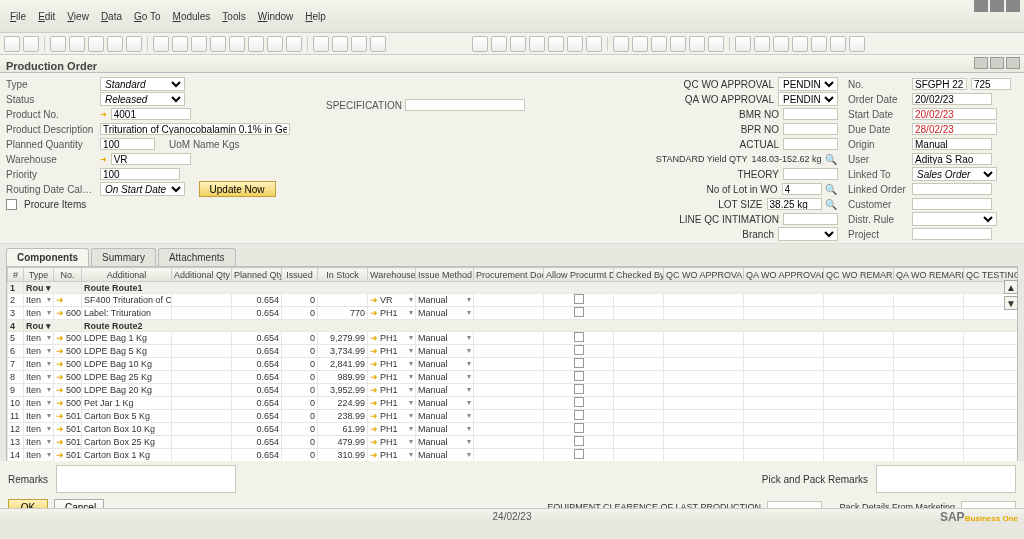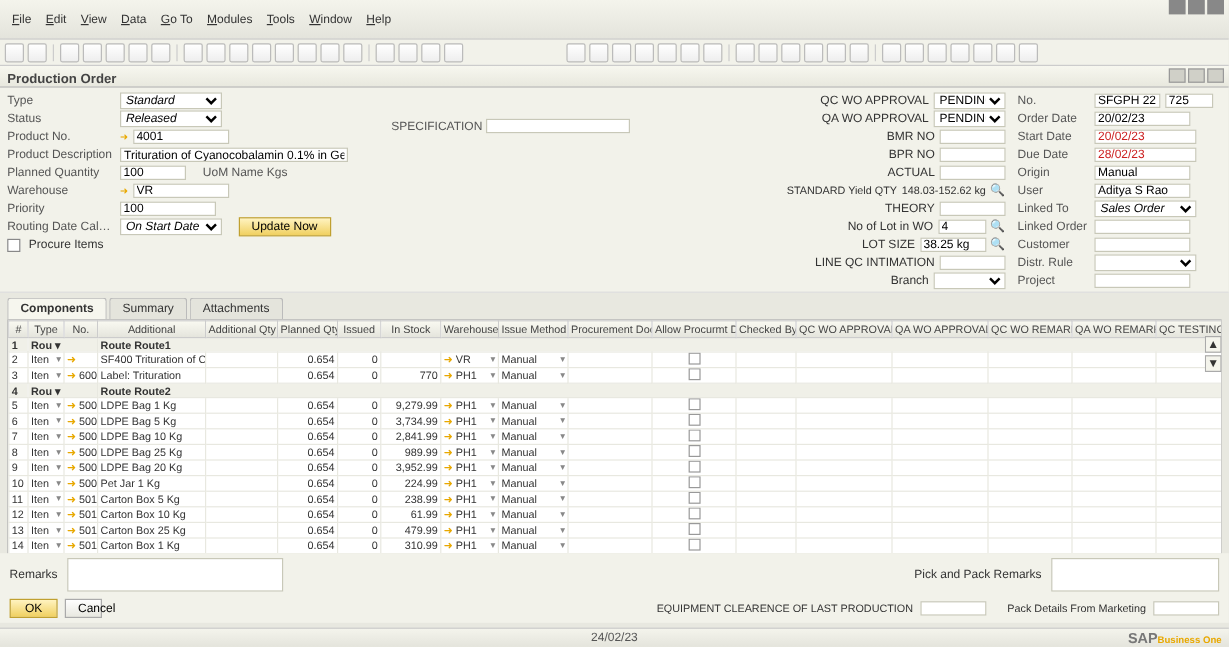--- a/index.html
+++ b/index.html
@@ -90,21 +90,21 @@
 .grid td { border: 1px solid #e8e8e0; padding: 0 2px; white-space: nowrap; overflow: hidden; height: 12px; }
 .grid tr.route td { background: #f0f0e8; font-weight: bold; }
 .grid td.right { text-align: right; }
 .cb { width:10px;height:10px;border:1px solid #999;display:inline-block;background:#fff; }
 .drop-cell::after { content: "▾"; color:#888; font-size:8px; float:right;}
 .yl { color: #e8a800; }
 .bottom-area { position: absolute; bottom: 20px; left: 0; right: 0; padding: 4px 8px; background: #f2f2ea; }
 .remarks-row { display: flex; align-items: center; gap: 8px; margin-bottom: 6px; }
 .ta { width: 180px; height: 28px; border: 1px solid #c8c8b8; background: #fff; resize: none; font-size: 10px; }
 .btn-row { display: flex; gap: 6px; align-items: center; }
-.status-bar { position: absolute; bottom: 0; left: 0; right: 0; height: 16px; background: linear-gradient(#f4f4ec,#e4e4dc); border-top:1px solid #ccc; display:flex; align-items:center; justify-content:center; font-size:10px; color:#555;}
+.status-bar { position: absolute; bottom: 15px; left: 0; right: 0; height: 16px; background: linear-gradient(#f4f4ec,#e4e4dc); border-top:1px solid #ccc; display:flex; align-items:center; justify-content:center; font-size:10px; color:#555;}
 .sap-logo { position: absolute; right: 6px; bottom: 0; font-weight: bold; color: #777; font-size: 12px;}
 .red { color: #cc2020; }
 .scroll-btns { position: absolute; right: 6px; top: 280px; display:flex; flex-direction:column; gap:2px;}
 .scroll-btn { width:14px;height:14px;border:1px solid #aaa;background:#f4f4ec;display:flex;align-items:center;justify-content:center;font-size:10px;cursor:pointer;}
 .chk { width:11px;height:11px;border:1px solid #888;display:inline-block;margin-right:3px;vertical-align:middle;background:#fff;}
 </style>
 </head>
 <body>
 
 <div class="menubar">
@@ -704,21 +704,21 @@
 <div class="bottom-area">
   <div class="remarks-row">
     <span>Remarks</span>
     <textarea class="ta" style=""></textarea>
     <div style="flex:1"></div>
     <span>Pick and Pack Remarks</span>
     <textarea class="ta" style="width: 140px;"></textarea>
   </div>
   <div class="btn-row">
     <button class="btn" style="width:40px">OK</button>
-    <button class="btn std" style="width:31px">Cancel</button>
+    <button class="btn std" style="width:50px">Cancel</button>
     <div style="flex:1"></div>
     <span style="font-size:9px">EQUIPMENT CLEARENCE OF LAST PRODUCTION</span>
     <input class="fi w60" style="">
     &nbsp;&nbsp;
     <span style="font-size:9px">Pack Details From Marketing</span>
     <input class="fi w60" style="">
   </div>
 </div>
 
 <div class="status-bar">

